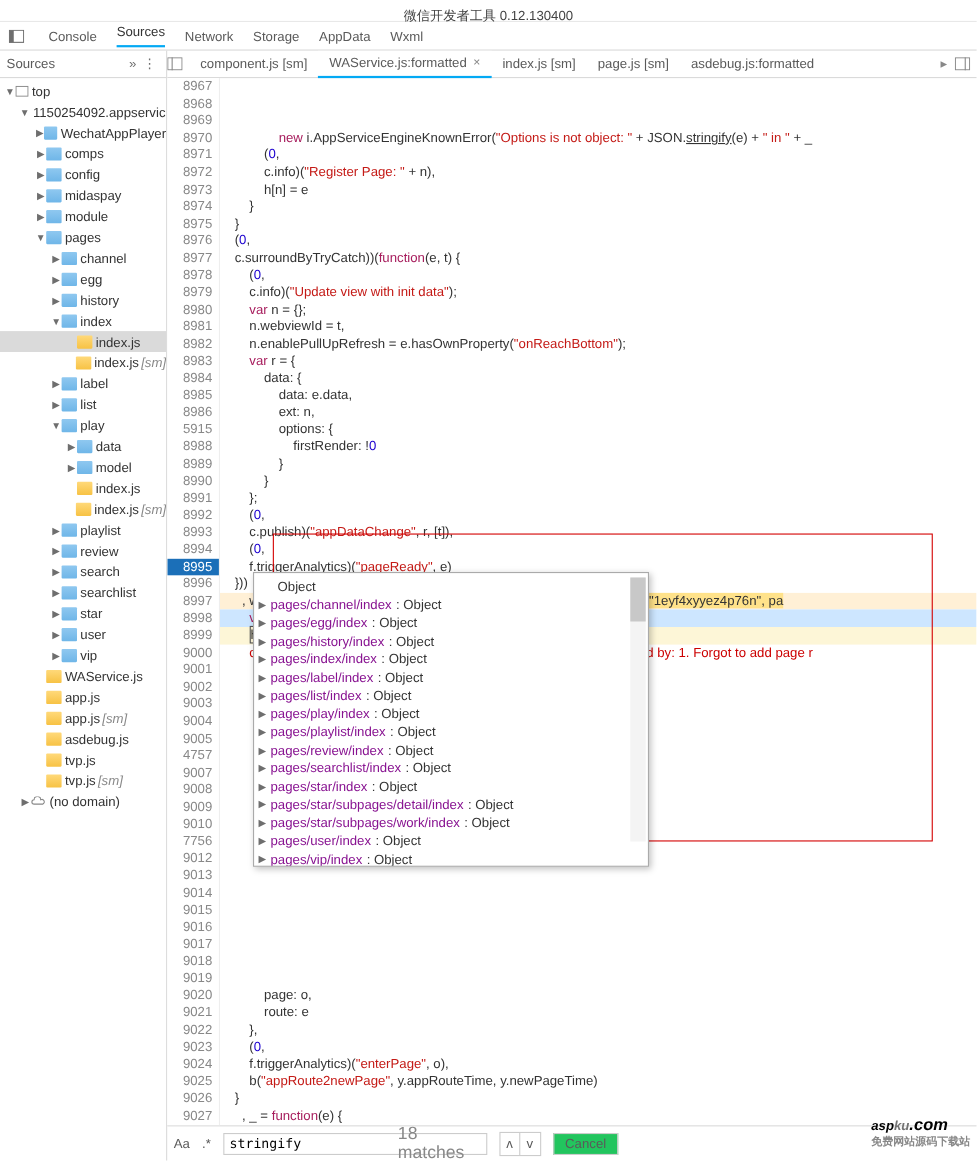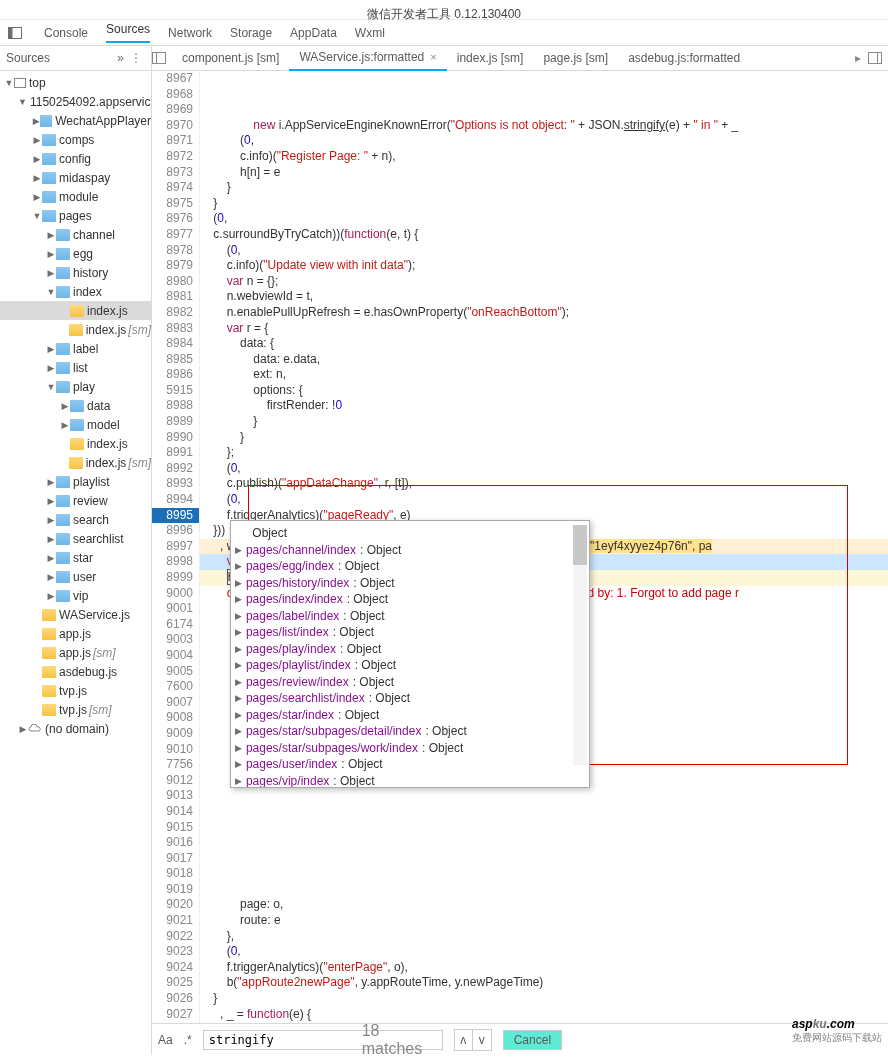--- a/index.html
+++ b/index.html
@@ -48,24 +48,24 @@
 .popup-row .k{color:#881391}
 .popup-row .v{color:#333}
 .redbox{position:absolute;left:48px;top:414px;width:600px;height:280px;border:1px solid #d40000;pointer-events:none}
 .search{height:32px;border-top:1px solid #dadada;display:flex;align-items:center;padding:0 6px;gap:11px;color:#5a5a5a}
 .search .sin{flex:0 0 240px;height:20px;border:1px solid #ccc;padding:0 5px;display:flex;align-items:center;justify-content:space-between}
 .search .sin input{border:none;outline:none;width:160px;font-family:Consolas,monospace;font-size:12px}
 .search .cnt{color:#888;font-size:16px}
 .search .nav{display:flex;border:1px solid #ccc}
 .search .nav span{width:18px;height:20px;display:flex;align-items:center;justify-content:center;border-right:1px solid #ccc}
 .search .nav span:last-child{border:none}
-.search .btn{height:20px;border:1px solid #ccc;padding:0 10px;display:flex;align-items:center;background:#5eead4}
+.search .btn{height:20px;border:1px solid #ccc;padding:0 10px;display:flex;align-items:center;background:#22c55e}
 .watermark{position:absolute;right:6px;bottom:18px;font-size:20px;font-weight:bold;font-style:italic}
 .watermark .r{color:#000000}.watermark .g{color:#737373}
-.watermark .sub{font-size:10px;color:#888;font-weight:normal;font-style:normal;text-align:center}
+.watermark .sub{font-size:10px;color:#888;font-weight:bold;font-style:normal;text-align:center}
 svg{display:block}
 </style>
 </head>
 <body>
 
 <div class="title-bar">微信开发者工具 0.12.130400</div>
 
 <div class="main-tabs">
   <span class="dock">
     <svg width="14" height="12" viewBox="0 0 14 12">
@@ -343,25 +343,25 @@
           <div>8992</div>
           <div>8993</div>
           <div>8994</div>
           <div class="hl">8995</div>
           <div>8996</div>
           <div>8997</div>
           <div>8998</div>
           <div>8999</div>
           <div>9000</div>
           <div>9001</div>
-          <div>6174</div>
+          <div>9002</div>
           <div>9003</div>
           <div>9004</div>
           <div>9005</div>
-          <div>7600</div>
+          <div>4757</div>
           <div>9007</div>
           <div>9008</div>
           <div>9009</div>
           <div>9010</div>
           <div>7756</div>
           <div>9012</div>
           <div>9013</div>
           <div>9014</div>
           <div>9015</div>
           <div>9016</div>
@@ -474,15 +474,15 @@
     <div class="popup-row">
       <span class="tw">▶</span>
       <span class="k">pages/vip/index</span>
       <span class="v">: Object</span>
     </div>
     <div class="sbar"></div>
   <div class="sthumb"></div>
 </div>
 
 <div class="watermark">
-  <div><span class="r">asp</span><span class="g">ku</span><span class="r" style="font-size:12px">.com</span></div>
+  <div><span class="r">asp</span><span class="g">ku</span><span class="r" style="font-size:15px">.com</span></div>
   <div class="sub">免费网站源码下载站</div>
 </div>
 
 </body></html>

